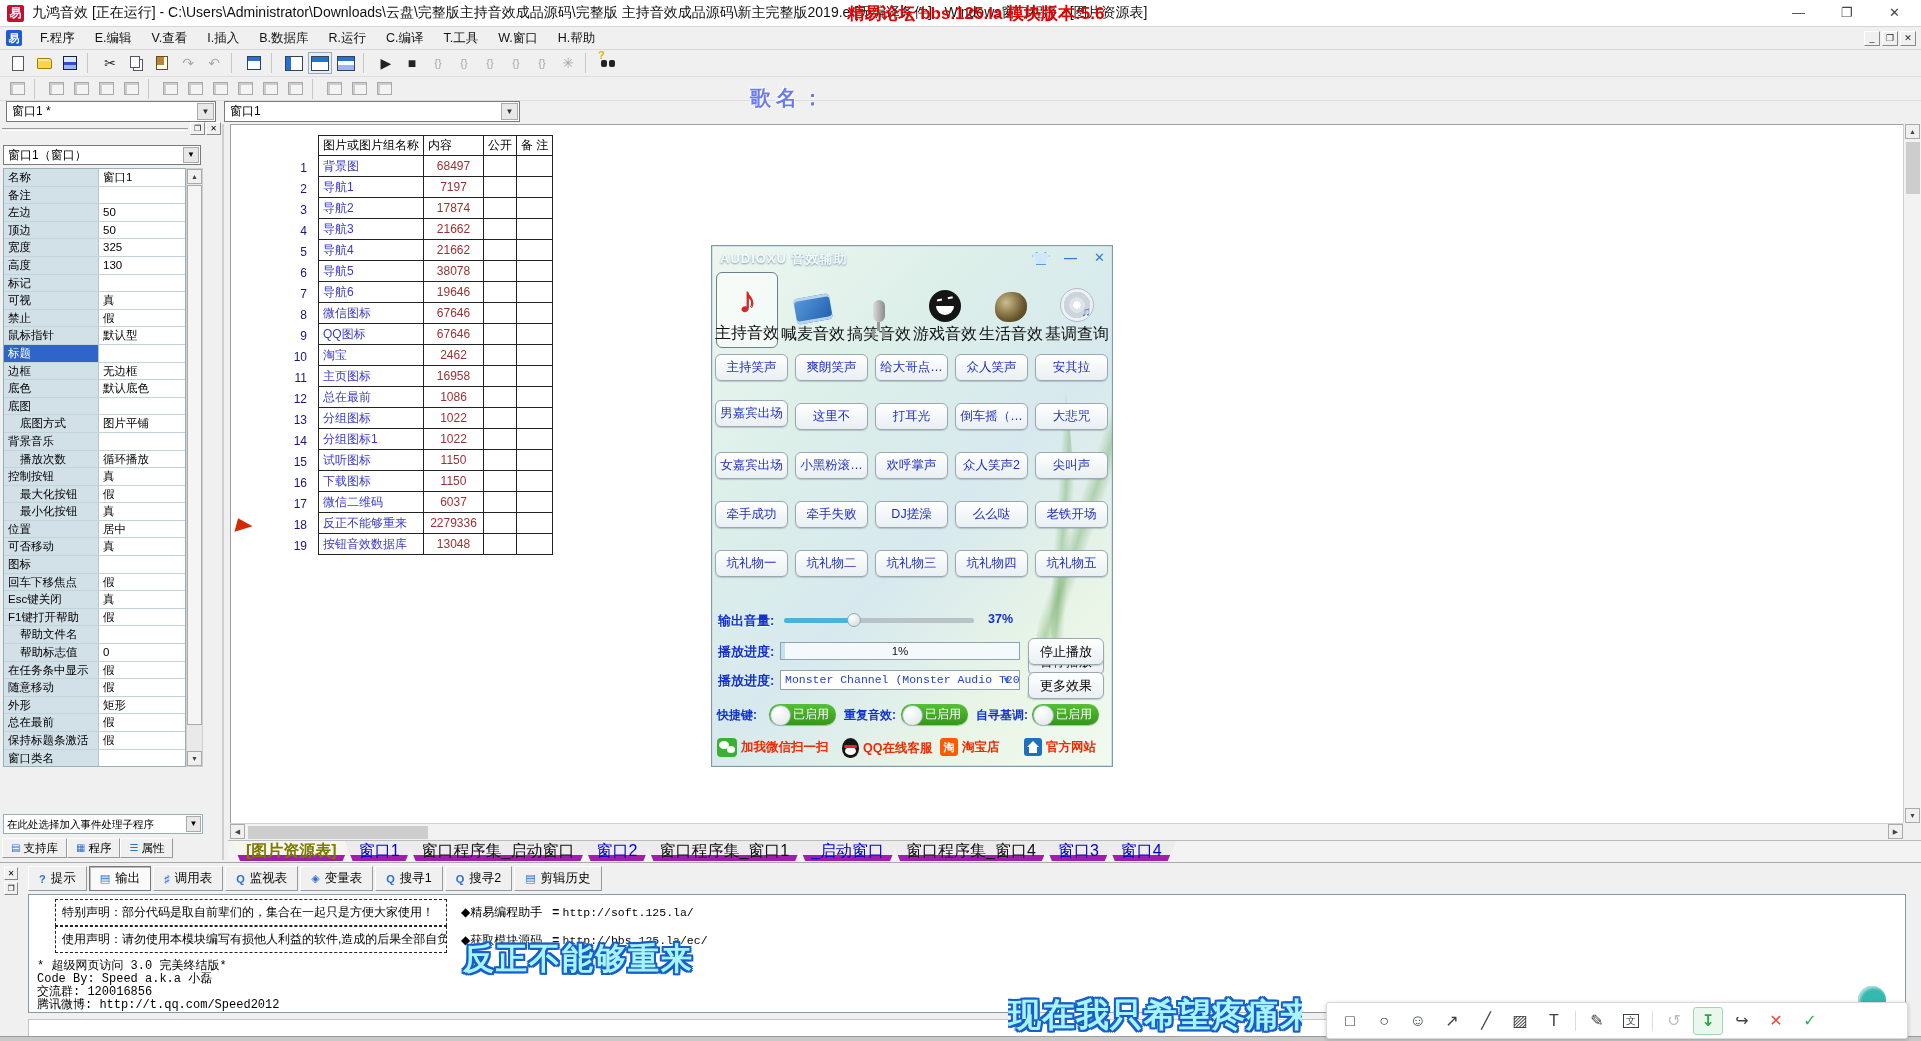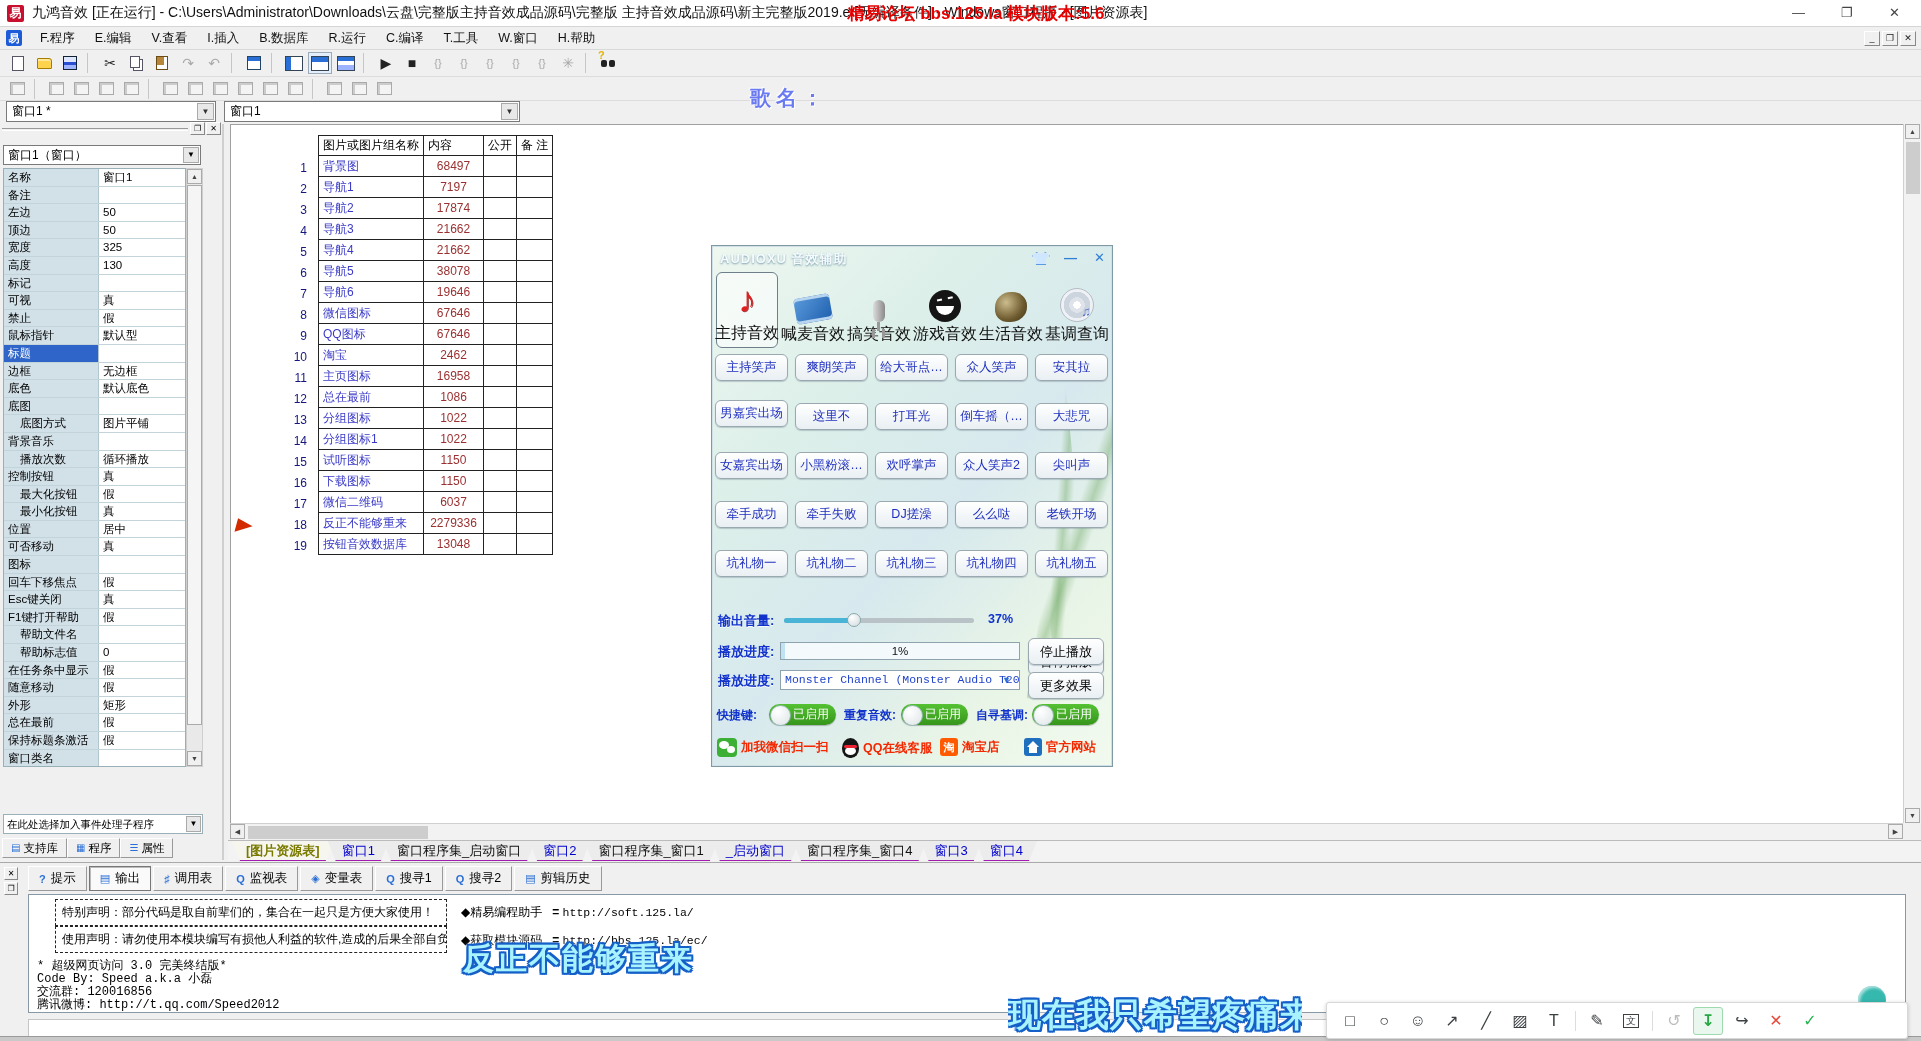--- a/index.html
+++ b/index.html
@@ -73,21 +73,21 @@
   .csize{color:#9b3030;text-align:center;width:60px;}
   .cpub{width:27px;}
   .cnote{width:28px;}
   #redpen{position:absolute;left:5px;top:395px;width:0;height:0;border-left:16px solid #d42a00;border-top:4px solid transparent;border-bottom:10px solid transparent;transform:rotate(15deg);}
   
   .vsb{position:absolute;background:#f2f2f2;border-left:1px solid #d0d0d0;}
   .hsb{position:absolute;background:#f2f2f2;border-top:1px solid #d0d0d0;}
   .sbthumb{position:absolute;background:#cdcdcd;}
   
   #sheettabs{position:absolute;left:228px;top:840px;width:1693px;height:21px;background:#f3f3f3;border-top:1px solid #bbb;display:flex;align-items:flex-start;padding-left:4px;}
-  .stab{height:20px;line-height:19px;padding:0 14px;margin-right:-6px;font-size:13px;background:#ececec;clip-path:polygon(0 0,100% 0,calc(100% - 8px) 100%,8px 100%);border-bottom:1px solid #a21caf;white-space:nowrap;}
+  .stab{height:20px;line-height:19px;padding:0 14px;margin-right:-6px;font-size:16px;background:#ececec;clip-path:polygon(0 0,100% 0,calc(100% - 8px) 100%,8px 100%);border-bottom:6px solid #a21caf;white-space:nowrap;}
   .stab.active{font-weight:bold;color:#7a7a00;background:#f6f6ee;}
   .stab.blue{color:#0000cc;}
   .stab.black{color:#111;}
   
   #bottompanel{position:absolute;left:0;top:862px;width:1921px;height:179px;background:#f0f0f0;border-top:1px solid #aaa;}
   .bmini{position:absolute;width:14px;height:13px;background:#f0f0f0;border:1px solid #888;border-top-color:#fff;border-left-color:#fff;font-size:8px;line-height:11px;text-align:center;}
   #btabs{position:absolute;left:28px;top:3px;height:26px;display:flex;gap:2px;}
   .btab{height:25px;padding:0 10px;border:1px solid #999;border-top-color:#fff;border-left-color:#fff;background:#f0f0f0;font-size:12.5px;display:flex;align-items:center;gap:5px;}
   .btab.active{background:#fafafa;border:1px solid #777;box-shadow:inset 1px 1px 0 #bbb;}
   .bticon{font-size:11px;color:#2a6fd6;font-weight:bold;}

